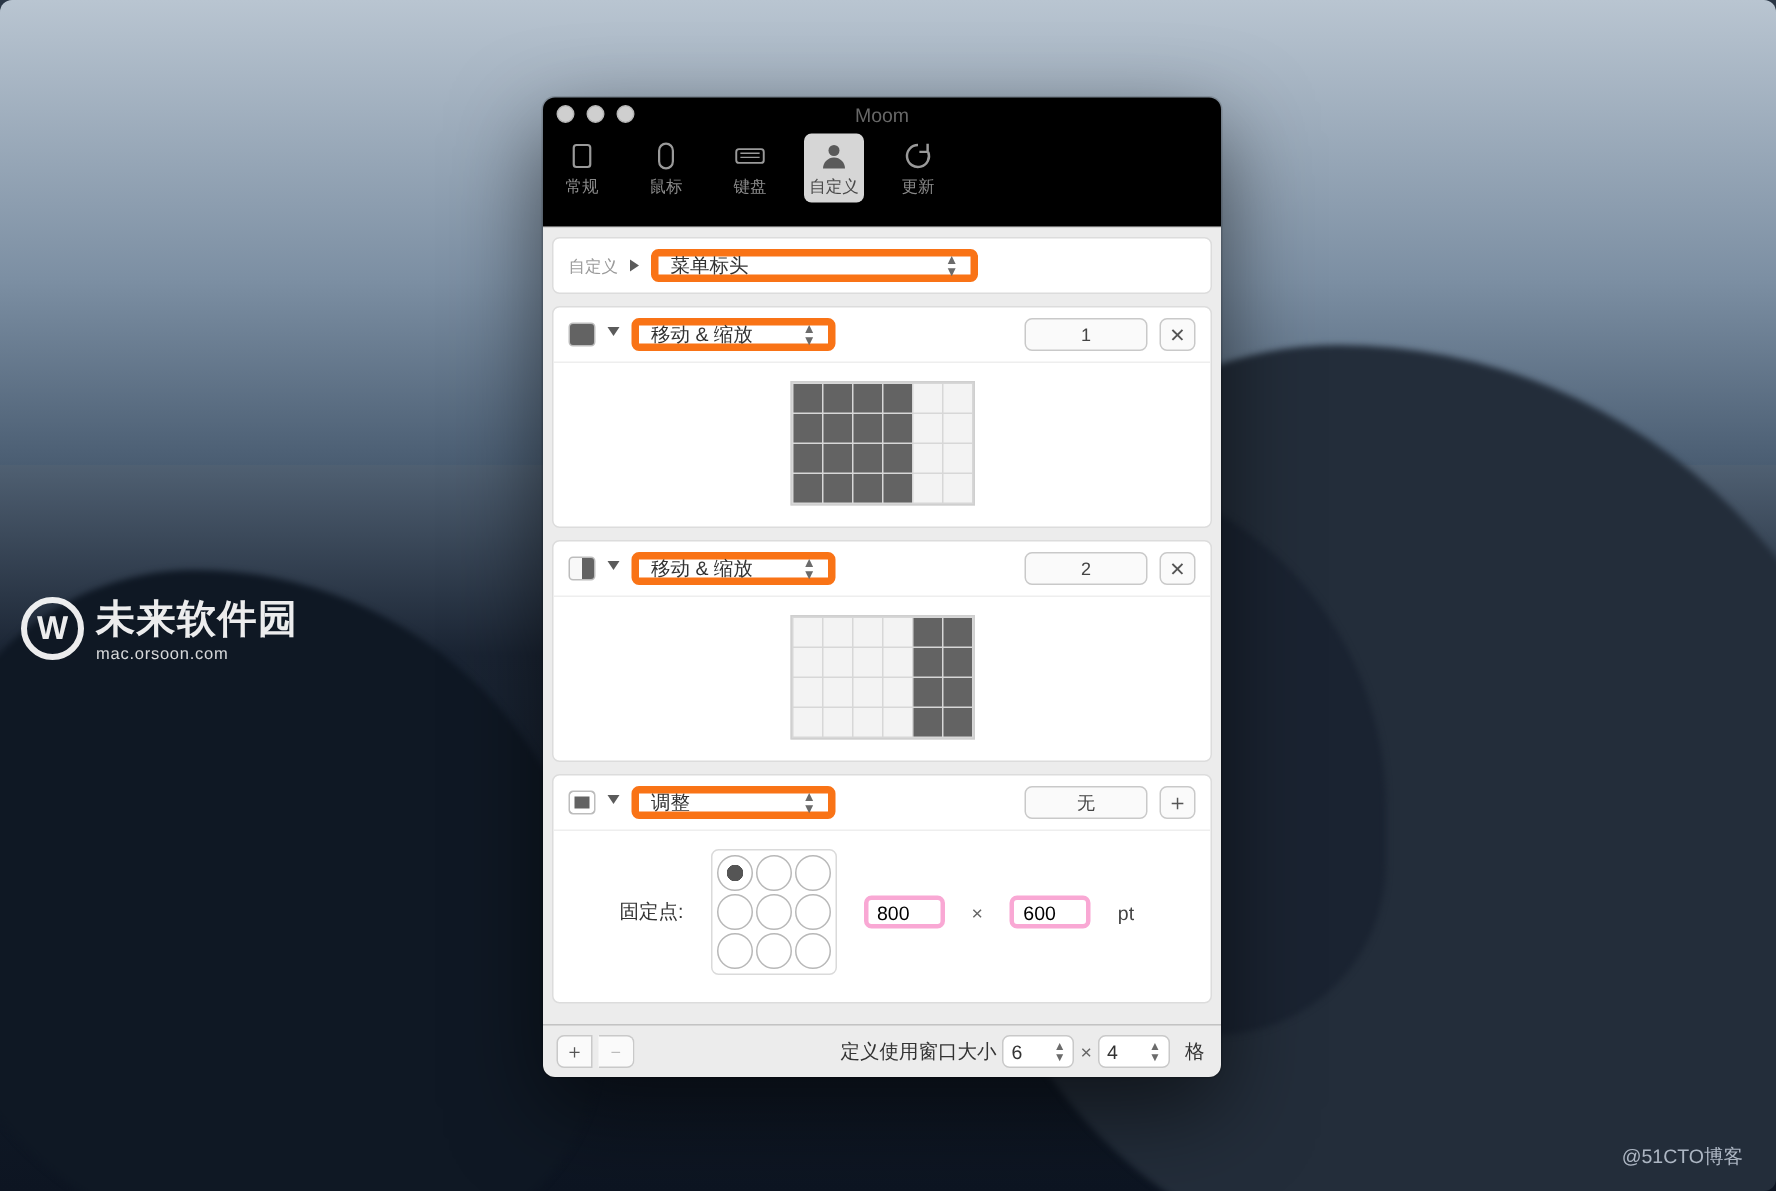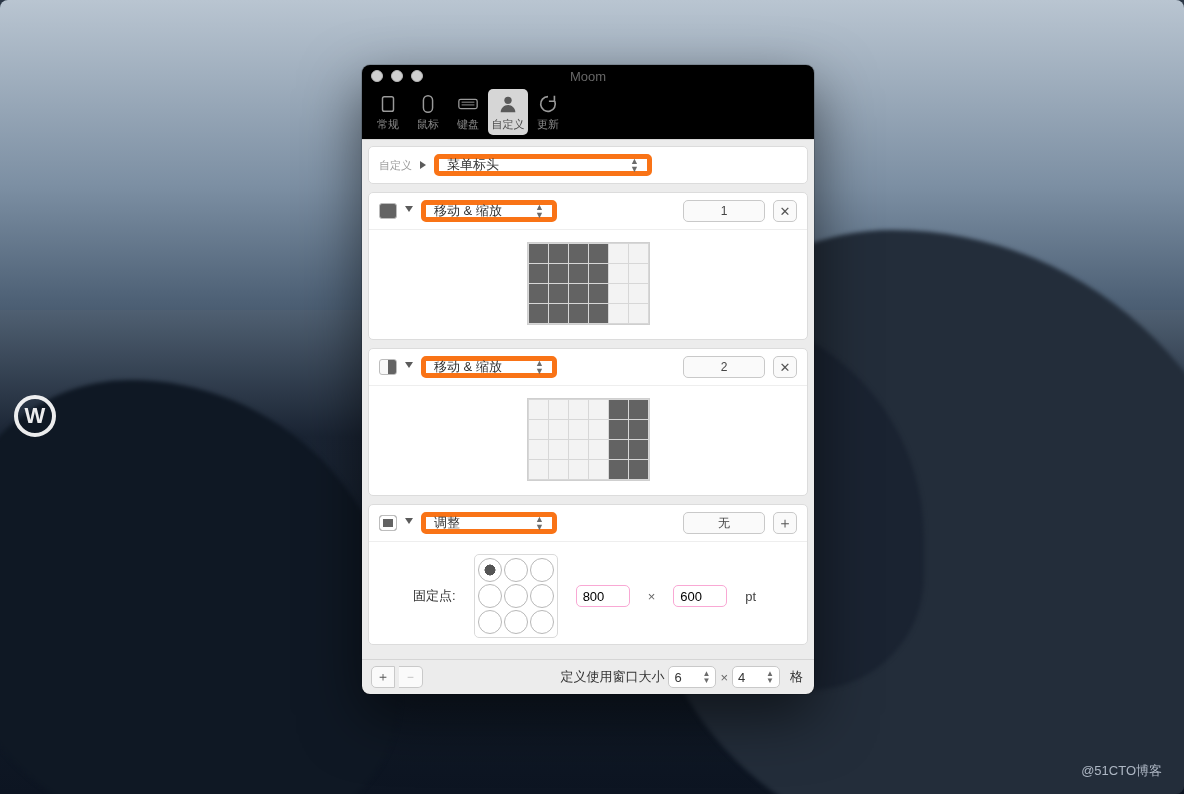--- a/index.html
+++ b/index.html
@@ -30,21 +30,21 @@
   .window{
     position:absolute; left:362px; top:65px; width:452px;
     background:#000000; border-radius:8px;
     box-shadow:0 22px 60px rgba(0,0,0,.55),0 0 0 1px rgba(0,0,0,.15);
     overflow:hidden;
   }
   .titlebar{height:22px;display:flex;align-items:center;padding:0 9px;position:relative;}
   .traffic{display:flex;gap:8px;}
   .dot{width:12px;height:12px;border-radius:50%;background:#cfcfcf;border:1px solid #b6b6b6;}
   .wtitle{position:absolute;left:0;right:0;text-align:center;color:#676767;font-size:13px;}
-  .toolbar{display:flex;gap:0;padding:2px 6px 4px;border-bottom:1px solid #d5d5d5;}
+  .toolbar{display:flex;gap:16px;padding:2px 6px 16px;border-bottom:1px solid #d5d5d5;}
   .tbtn{width:40px;text-align:center;color:#8a8a8a;font-size:11px;cursor:default;border-radius:5px;padding:2px 0 3px;}
   .tbtn.active{background:#d6d6d6;color:#4a4a4a;}
   .tbtn .ic{height:26px;display:flex;align-items:center;justify-content:center;}
   .ic svg{width:22px;height:22px;fill:#8f8f8f;}
   .tbtn.active .ic svg{fill:#5a5a5a;}
 
   .content{padding:6px;background:#ececec;}
   .card{background:#fff;border:1px solid #dcdcdc;border-radius:5px;margin-bottom:8px;}
   .row{display:flex;align-items:center;gap:8px;padding:7px 10px;}
   .row.hdr{border-bottom:1px solid #eee;}
@@ -58,26 +58,26 @@
   .xbtn{width:24px;height:22px;border:1px solid #c9c9c9;border-radius:5px;background:#fafafa;display:flex;align-items:center;justify-content:center;color:#555;font-size:13px;}
   .swatch{width:18px;height:16px;border:1px solid #bdbdbd;border-radius:3px;background:#636363;}
   .swatch.half{background:linear-gradient(90deg,#f8f8f8 50%,#636363 50%);}
   .swatch.inner{background:#636363;box-shadow:inset 0 0 0 3px #fff;}
 
   .gridbox{display:flex;justify-content:center;padding:12px 0 14px;}
   .grid{display:grid;grid-template-columns:repeat(6,19px);grid-auto-rows:19px;gap:1px;background:#d7d7d7;padding:1px;border:1px solid #cfcfcf;}
   .cell{background:#f3f3f3;}
   .cell.on{background:#636363;}
 
-  .resize-body{display:flex;align-items:center;gap:18px;padding:12px 10px 6px 44px;}
+  .resize-body{display:flex;align-items:center;gap:18px;padding:12px 10px 18px 44px;}
   .anchor-label{font-size:13px;color:#333;}
   .anchor{display:grid;grid-template-columns:repeat(3,24px);grid-auto-rows:24px;border:1px solid #dadada;border-radius:5px;padding:3px;gap:2px;background:#fff;}
   .ar{border:1.5px solid #b8b8b8;border-radius:50%;}
   .ar.sel{background:radial-gradient(circle,#555 0 35%,transparent 36%);}
-  .numin{width:54px;height:22px;border:1px solid #f9a8d4;border-radius:5px;padding:0 6px;font-size:13px;text-align:left;background:#fff;}
+  .numin{width:54px;height:22px;border:3px solid #f9a8d4;border-radius:5px;padding:0 6px;font-size:13px;text-align:left;background:#fff;}
   .mult{color:#666;}
   .unit{color:#444;font-size:13px;text-align:right;}
 
   .footer{display:flex;align-items:center;padding:6px 9px;border-top:1px solid #d5d5d5;background:#ececec;gap:4px;}
   .sq{width:24px;height:22px;border:1px solid #c9c9c9;background:#fafafa;display:flex;align-items:center;justify-content:center;color:#555;}
   .sq:first-of-type{border-radius:5px 0 0 5px;}
   .sq.minus{border-radius:0 5px 5px 0;border-left:none;color:#bbb;}
   .footer .spacer{flex:1;}
   .smallsel{width:48px;height:22px;border:1px solid #c9c9c9;border-radius:5px;background:#fff;display:flex;align-items:center;justify-content:space-between;padding:0 5px;font-size:13px;}
   .smallsel .sc{font-size:8px;color:#6b6b6b;display:flex;flex-direction:column;line-height:6px;gap:1px;}
@@ -86,20 +86,24 @@
 </head>
 <body>
 
 <div class="sky"></div>
 <div class="bg-hill h2"></div>
 <div class="bg-hill h3"></div>
 <div class="bg-hill h1"></div>
 
 <div class="watermark-left">
   <div class="ball">W</div>
+  <div class="txt">
+    <div class="big">未来软件园</div>
+    <div class="small">mac.orsoon.com</div>
+  </div>
 </div>
 <div class="watermark-br">@51CTO博客</div>
 
 <div class="window">
   <div class="titlebar">
     <div class="traffic">
       <div class="dot"></div>
       <div class="dot"></div>
       <div class="dot"></div>
     </div>

